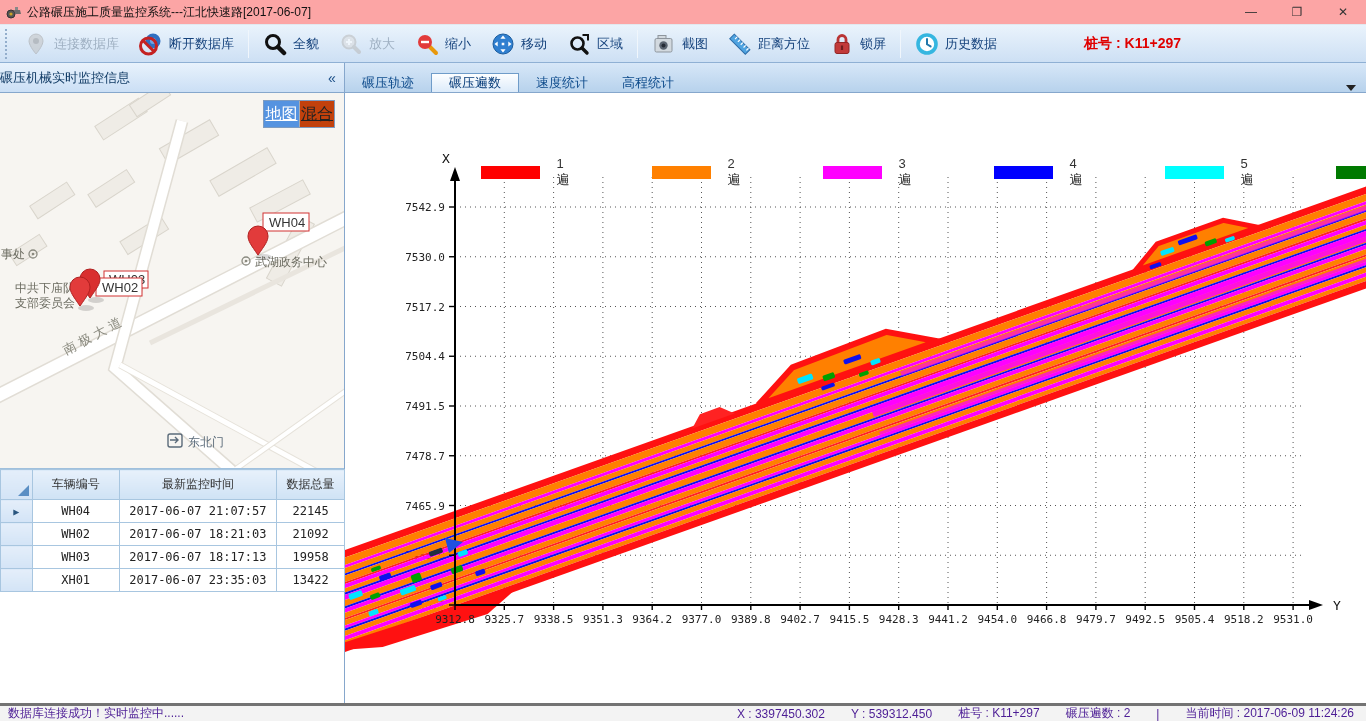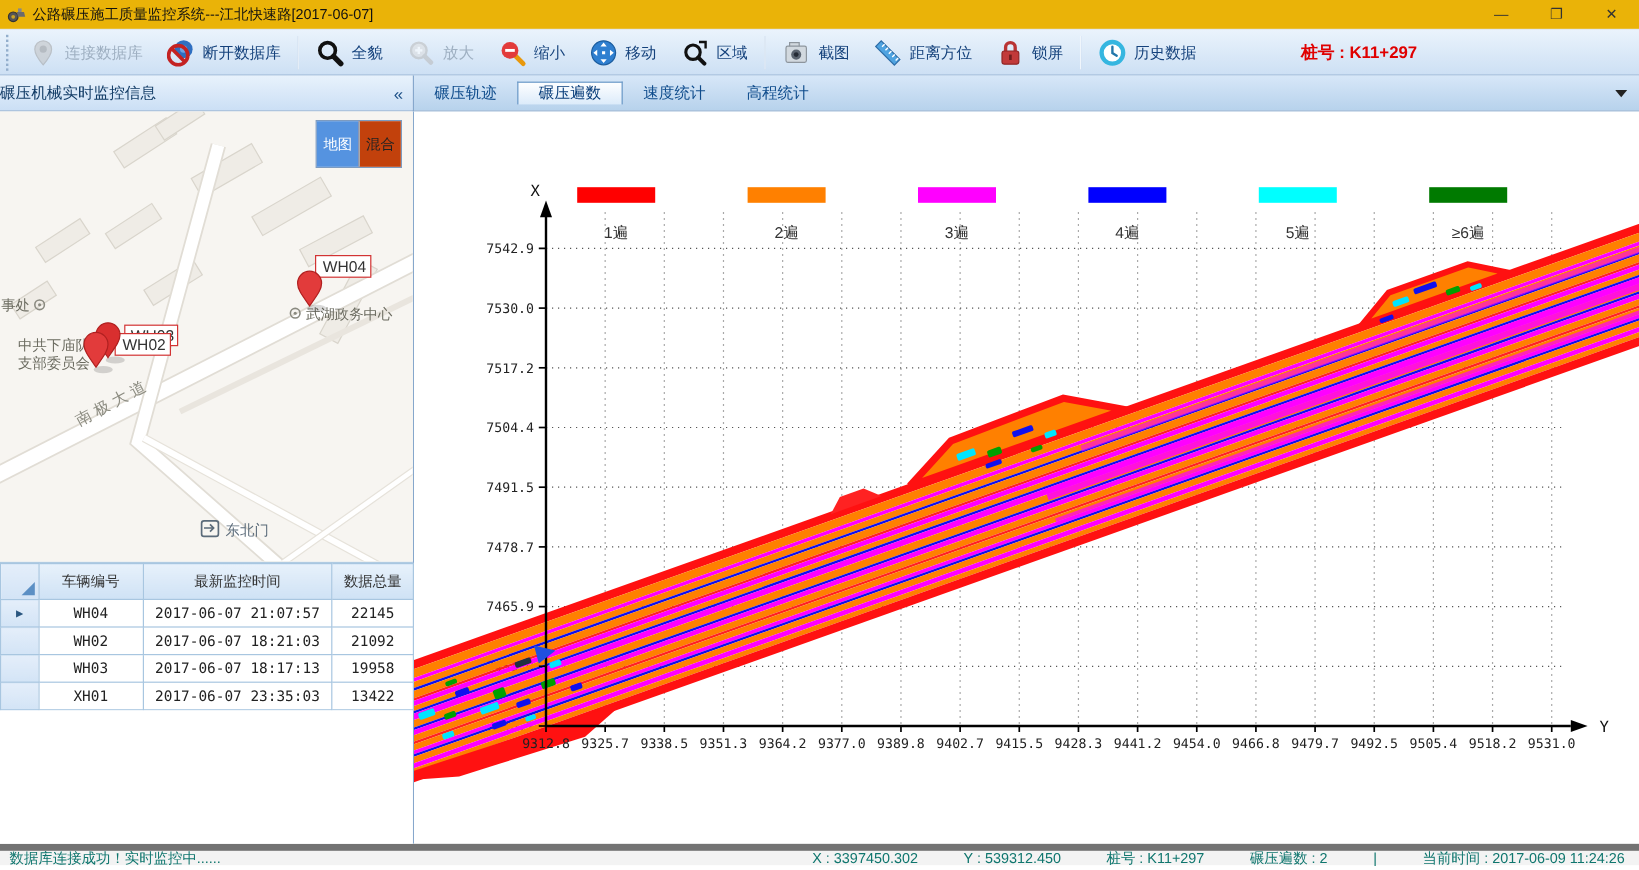--- a/index.html
+++ b/index.html
@@ -1,20 +1,20 @@
 <!DOCTYPE html>
 <html><head>
 <meta charset="utf-8">
 <style>
   * { margin:0; padding:0; box-sizing:border-box; }
   html,body { width:1366px; height:725px; overflow:hidden;
     font-family:"Liberation Sans", sans-serif; background:#fff; }
 
   
-  .titlebar { height:25px; background:#eab308; display:flex; align-items:center;
+  .titlebar { height:25px; background:#fca5a5; display:flex; align-items:center;
     border-bottom:1px solid #e2e8ef; }
   .titlebar .app-icon { width:16px; height:16px; margin:0 5px 0 6px; }
   .titlebar .title { font-size:12px; color:#111; }
   .win-controls { margin-left:auto; display:flex; height:100%; }
   .win-btn { width:46px; height:100%; display:flex; align-items:center; justify-content:center;
     font-size:12px; color:#333; cursor:default; }
 
   
   .toolbar { height:38px; background:linear-gradient(#eaf3fc,#cde0f4);
     border-bottom:1px solid #8fb0d4; display:flex; align-items:center; padding-left:3px; }
@@ -29,64 +29,64 @@
   .tb-sep { width:1px; height:28px; background:#a9c3de; border-right:1px solid #f0f6fc; margin:0 4px; }
   .station { margin-left:auto; margin-right:185px; color:#e00000; font-weight:bold; font-size:14px; }
 
   
   .row2 { height:30px; display:flex; }
   .panel-header { width:345px; background:linear-gradient(#e8f2fc,#cbdff5);
     border-right:1px solid #86a7cc; border-bottom:1px solid #86a7cc;
     display:flex; align-items:center; }
   .panel-header .ph-title { flex:1; text-align:left; font-size:13px; color:#123c66; }
   .panel-header .collapse { width:24px; text-align:center; font-size:14px; color:#1c4f87; cursor:default; }
-  .tabbar { flex:1; background:linear-gradient(#d7e7f8,#b7d2ec); display:flex; align-items:center;
+  .tabbar { flex:1; background:linear-gradient(#d7e7f8,#b7d2ec); display:flex; align-items:flex-end;
     border-bottom:1px solid #86a7cc; }
   .tab { padding:0 17px; display:flex; align-items:center; font-size:13px; color:#0f4c8c; cursor:default; }
   .tab.active { background:linear-gradient(#fdfeff,#dcebfa); border:1px solid #6f9cc9; border-bottom:none;
     color:#083d7a; }
   .tab-overflow { margin-left:auto; display:flex; align-items:center; padding:0 10px; color:#222; font-size:11px; }
 
   
   .content { height:610px; display:flex; }
   .left-panel { width:345px; border-right:1px solid #86a7cc; display:flex; flex-direction:column; background:#fff; }
   .map-area { height:375px; position:relative; background:#f7f5f1; overflow:hidden; }
   .map-controls { position:absolute; top:7px; right:9px; display:flex; border:1px solid #7d9bc0; }
-  .map-btn { width:35px; height:38px; font-size:12px; display:flex; align-items:center; justify-content:center; cursor:default; }
+  .map-btn { width:35px; height:26px; font-size:16px; display:flex; align-items:center; justify-content:center; cursor:default;text-decoration:underline; }
   .map-btn.active { background:#5593e0; color:#fff; }
   .map-btn.plain  { background:#c2410c; color:#222; border-left:1px solid #aaa; }
 
   .table-wrap { border-top:1px solid #a0c0dd; }
   table.vtable { width:345px; border-collapse:collapse; table-layout:fixed; }
   table.vtable th, table.vtable td { border:1px solid #a8c6e0; font-weight:normal;margin-top:16px; }
   table.vtable thead th { height:30px; background:linear-gradient(#e7f1fb,#cfe2f5); font-size:12px; color:#333; }
   table.vtable td { height:23px; font-family:"DejaVu Sans Mono", monospace; font-size:12px; color:#222; text-align:center; background:#fff; }
   table.vtable .rowhdr { width:30px; background:linear-gradient(#e4eefa,#d3e4f6); text-align:center;
     font-size:10px; color:#2a567f; }
   th.corner { position:relative; }
   th.corner .tri { position:absolute; right:3px; bottom:3px; width:0; height:0;
     border-left:11px solid transparent; border-bottom:11px solid #5b8fc4; }
   .left-fill { flex:1; background:#fff; }
 
   .chart-panel { flex:1; position:relative; background:#fff; }
   .legend { position:absolute; left:136px; top:63px; display:flex; gap:77px; z-index:5; }
-  .legend-item { display:flex; align-items:center; gap:16px;flex-direction:column; }
+  .legend-item { display:flex; align-items:center; gap:16px; }
   .legend-item .swatch { width:65px; height:13px; display:inline-block; }
   .legend-item .legend-label { font-size:13px; color:#333; }
   svg.chart { position:absolute; left:0; top:0; }
   .grid-line { stroke:#555; stroke-width:1; stroke-dasharray:1 4; }
   .axis-line { stroke:#000; stroke-width:2; }
   .tick-line { stroke:#000; stroke-width:1.4; }
   .ticklabel { font-family:"DejaVu Sans Mono", monospace; font-size:11px; fill:#222; }
   .axisname  { font-family:"DejaVu Sans Mono", monospace; font-size:13px; fill:#111; }
 
   
-  .statusbar { height:18px; background:#f3f3f3; border-top:6px solid #737373;
-    display:flex; align-items:center; font-size:12px; color:#0f766e; padding:0 8px; }
-  .statusbar .right { margin-left:auto; display:flex; gap:38px; align-items:center; padding-right:4px; }
+  .statusbar { height:18px; background:#f3f3f3; border-top:3px solid #737373;
+    display:flex; align-items:center; font-size:12px; color:#4c1d95; padding:0 8px; }
+  .statusbar .right { margin-left:auto; display:flex; gap:26px; align-items:center; padding-right:4px; }
 
   
   .mlabel { font-size:12px; fill:#6b6b60; }
   .mlabel2 { font-size:12px; fill:#5b6b7a; }
   .roadlabel { font-size:13px; fill:#8b8b80; letter-spacing:4px; }
   .marker-label { font-size:13px; fill:#333; }
 </style>
 </head>
 <body>
 

